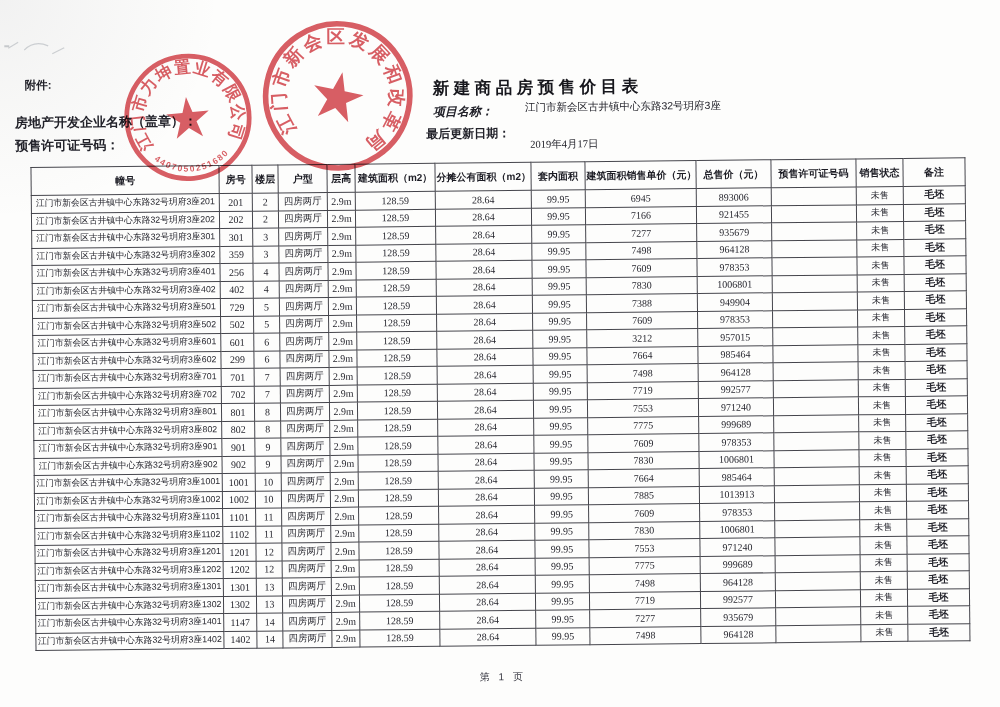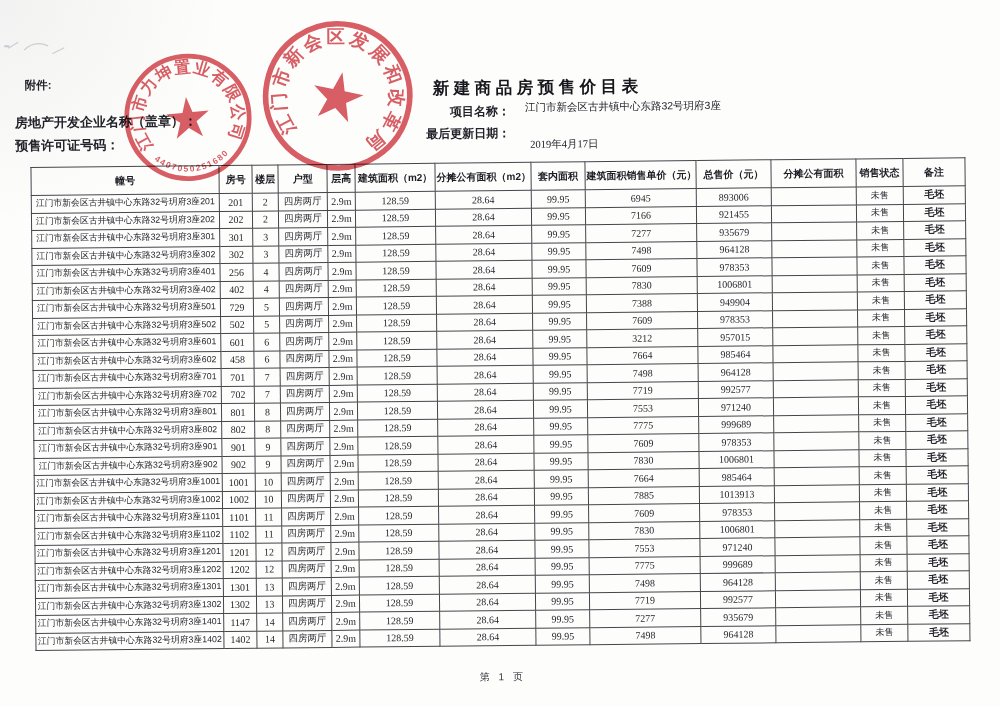--- a/index.html
+++ b/index.html
@@ -9,21 +9,21 @@
     background-image:radial-gradient(circle at 0% 0%, rgba(60,60,70,.06), rgba(0,0,0,0) 18%);
     font-family:"Liberation Sans","DejaVu Sans",sans-serif;color:#22222a;
   }
   .skew{position:absolute;left:0;top:0;width:1000px;height:707px;
         transform:rotate(-0.6deg);transform-origin:35px 410px;}
   .lbl{position:absolute;white-space:nowrap;}
   .attachment{left:16px;top:78px;font-size:11.5px;font-weight:600;margin-left:12px;}
   .dev-label{left:18px;top:114px;font-size:13px;font-weight:700;}
   .permit-label{left:18px;top:137px;font-size:13px;font-weight:700;}
   .doc-title{left:436px;top:82px;font-size:16.5px;font-weight:700;letter-spacing:4.5px;color:#16161c;}
-  .proj-label{left:453px;top:108px;font-size:12px;font-weight:700;}
+  .proj-label{left:436px;top:108px;font-size:12px;font-weight:700;font-style:italic;}
   .proj-value{left:528px;top:106px;font-size:10.5px;}
   .upd-label{left:429px;top:130px;font-size:12px;font-weight:700;}
   .upd-value{left:533px;top:143px;font-size:10.5px;font-family:"Liberation Serif","DejaVu Serif",serif;}
   .footer{position:absolute;left:33px;top:675px;width:934px;text-align:center;
           font-size:10px;letter-spacing:3px;color:#3a3a44;}
 
   table.price{position:absolute;left:33px;top:167px;width:934px;border-collapse:collapse;
               table-layout:fixed;}
   .price th,.price td{border:1px solid #45454c;padding:0 1px;text-align:center;
               overflow:hidden;white-space:nowrap;}
@@ -86,21 +86,21 @@
             <th class="c0">幢号</th>
             <th class="c1">房号</th>
             <th class="c2">楼层</th>
             <th class="c3">户型</th>
             <th class="c4">层高</th>
             <th class="c5">建筑面积（m2）</th>
             <th class="c6">分摊公有面积（m2）</th>
             <th class="c7">套内面积</th>
             <th class="c8">建筑面积销售单价（元）</th>
             <th class="c9">总售价（元）</th>
-            <th class="c10">分摊公有面积</th>
+            <th class="c10">预售许可证号码</th>
             <th class="c11">销售状态</th>
             <th class="c12">备注</th>
           </tr>
       </thead>
       <tbody id="price-body">
           <tr>
             <td class="c0">江门市新会区古井镇中心东路32号玥府3座201</td>
             <td class="c1">201</td>
             <td class="c2">2</td>
             <td class="c3">四房两厅</td>
@@ -139,21 +139,21 @@
             <td class="c6">28.64</td>
             <td class="c7">99.95</td>
             <td class="c8">7277</td>
             <td class="c9">935679</td>
             <td class="c10"></td>
             <td class="c11">未售</td>
             <td class="c12">毛坯</td>
           </tr>
           <tr>
             <td class="c0">江门市新会区古井镇中心东路32号玥府3座302</td>
-            <td class="c1">302</td>
+            <td class="c1">359</td>
             <td class="c2">3</td>
             <td class="c3">四房两厅</td>
             <td class="c4">2.9m</td>
             <td class="c5">128.59</td>
             <td class="c6">28.64</td>
             <td class="c7">99.95</td>
             <td class="c8">7498</td>
             <td class="c9">964128</td>
             <td class="c10"></td>
             <td class="c11">未售</td>
@@ -229,21 +229,21 @@
             <td class="c6">28.64</td>
             <td class="c7">99.95</td>
             <td class="c8">3212</td>
             <td class="c9">957015</td>
             <td class="c10"></td>
             <td class="c11">未售</td>
             <td class="c12">毛坯</td>
           </tr>
           <tr>
             <td class="c0">江门市新会区古井镇中心东路32号玥府3座602</td>
-            <td class="c1">458</td>
+            <td class="c1">299</td>
             <td class="c2">6</td>
             <td class="c3">四房两厅</td>
             <td class="c4">2.9m</td>
             <td class="c5">128.59</td>
             <td class="c6">28.64</td>
             <td class="c7">99.95</td>
             <td class="c8">7664</td>
             <td class="c9">985464</td>
             <td class="c10"></td>
             <td class="c11">未售</td>

